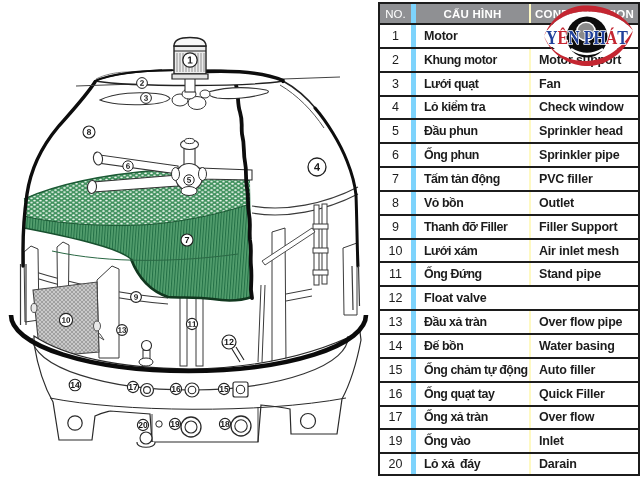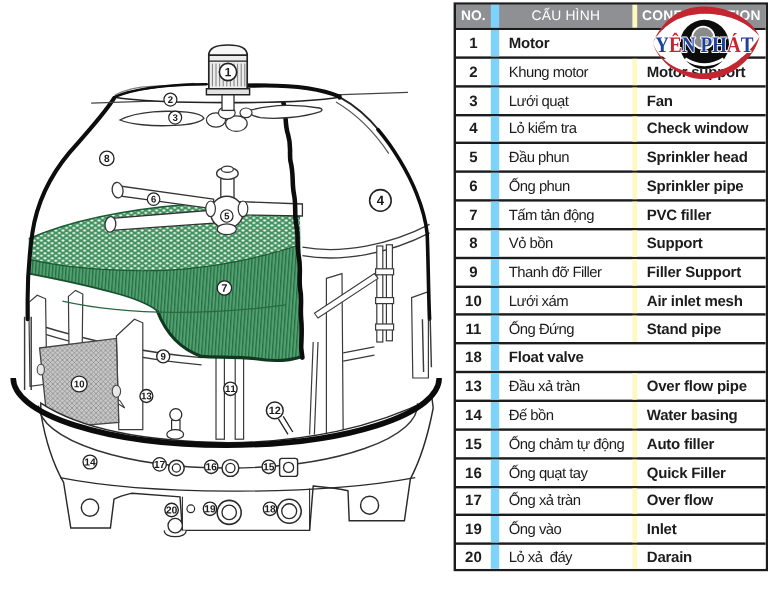--- a/index.html
+++ b/index.html
@@ -4,22 +4,22 @@
 <style>
 html,body{margin:0;padding:0}
 body{width:640px;height:500px;position:relative;background:#fff;overflow:hidden;font-family:"Liberation Sans",sans-serif}
 #diagram{position:absolute;left:0;top:0}
 #tbl{position:absolute;left:378px;top:2px;width:262px;box-sizing:border-box;border:2px solid #1c1c1c}
 .row{display:flex;height:21.85px;border-top:2px solid #1c1c1c;background:#fff}
 .row:first-child{border-top:none}
 .row:last-child{height:19.85px}
 .hdr{background:#8f9093;color:#fff;height:19px}
 .c1,.c2,.c3{box-sizing:border-box}
-.c1{width:36px;border-right:7px solid #7dd3fc;display:flex;align-items:center;justify-content:center;font-weight:bold;font-size:12.5px;color:#1c1c1c}
-.c2{width:115px;border-right:4px solid #fef9c3;display:flex;align-items:center;padding-left:8px;font-weight:normal;font-size:12.4px;color:#1c1c1c;letter-spacing:-.45px;white-space:nowrap}
+.c1{width:36px;border-right:5px solid #7dd3fc;display:flex;align-items:center;justify-content:center;font-weight:normal;font-size:12.5px;color:#1c1c1c}
+.c2{width:115px;border-right:2px solid #fef9c3;display:flex;align-items:center;padding-left:8px;font-weight:bold;font-size:12.4px;color:#1c1c1c;letter-spacing:-.45px;white-space:nowrap}
 .c3{flex:1;display:flex;align-items:center;padding-left:8px;font-weight:bold;font-size:12.5px;color:#1c1c1c;letter-spacing:-.2px;white-space:nowrap}
 .hdr .c1,.hdr .c2,.hdr .c3{color:#fff;font-size:11.5px}
 .hdr .c2,.hdr .c3{justify-content:center;padding-left:0;letter-spacing:.2px}
 #logo{position:absolute;left:538px;top:4px}
 </style>
 </head>
 <body>
 
 <svg id="diagram" width="640" height="500" viewBox="0 0 640 500" text-rendering="geometricPrecision">
 <defs>
@@ -349,21 +349,21 @@
 
 <div class="row">
       <div class="c1">7</div>
       <div class="c2">Tấm tản động</div>
       <div class="c3">PVC filler</div>
     </div>
 
 <div class="row">
       <div class="c1">8</div>
       <div class="c2">Vỏ bồn</div>
-      <div class="c3">Support</div>
+      <div class="c3">Outlet</div>
     </div>
 
 <div class="row">
       <div class="c1">9</div>
       <div class="c2">Thanh đỡ Filler</div>
       <div class="c3">Filler Support</div>
     </div>
 
 <div class="row">
       <div class="c1">10</div>
@@ -371,21 +371,21 @@
       <div class="c3">Air inlet mesh</div>
     </div>
 
 <div class="row">
       <div class="c1">11</div>
       <div class="c2">Ống Đứng</div>
       <div class="c3">Stand pipe</div>
     </div>
 
 <div class="row">
-      <div class="c1">18</div>
+      <div class="c1">12</div>
       <div class="c3">Float valve</div>
     </div>
 
 <div class="row">
       <div class="c1">13</div>
       <div class="c2">Đầu xả tràn</div>
       <div class="c3">Over flow pipe</div>
     </div>
 
 <div class="row">

